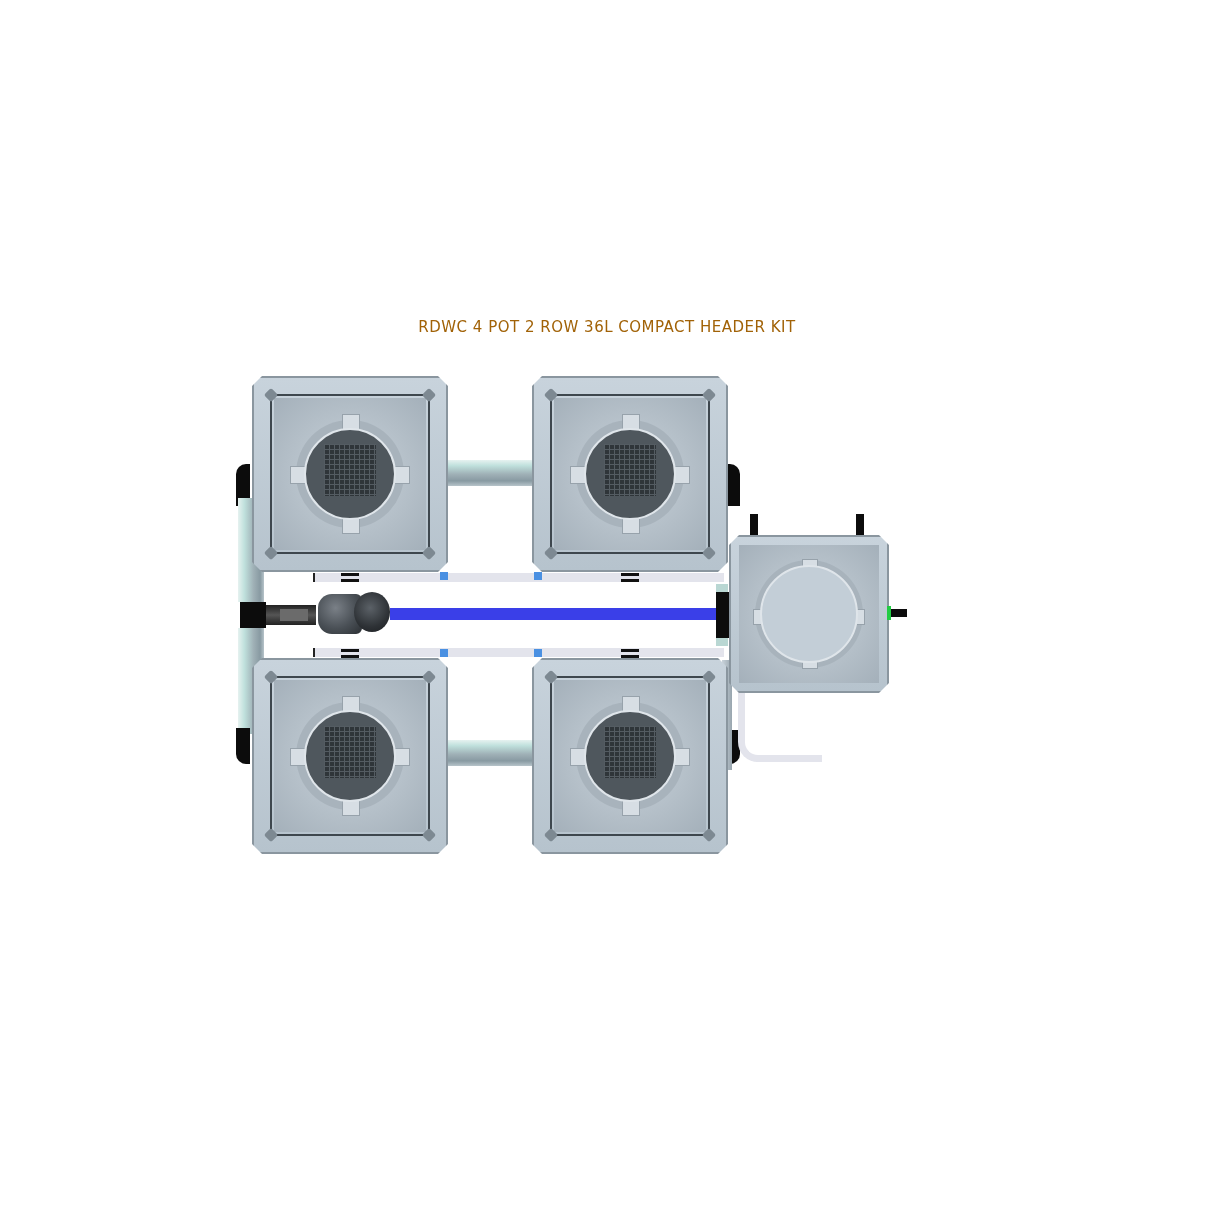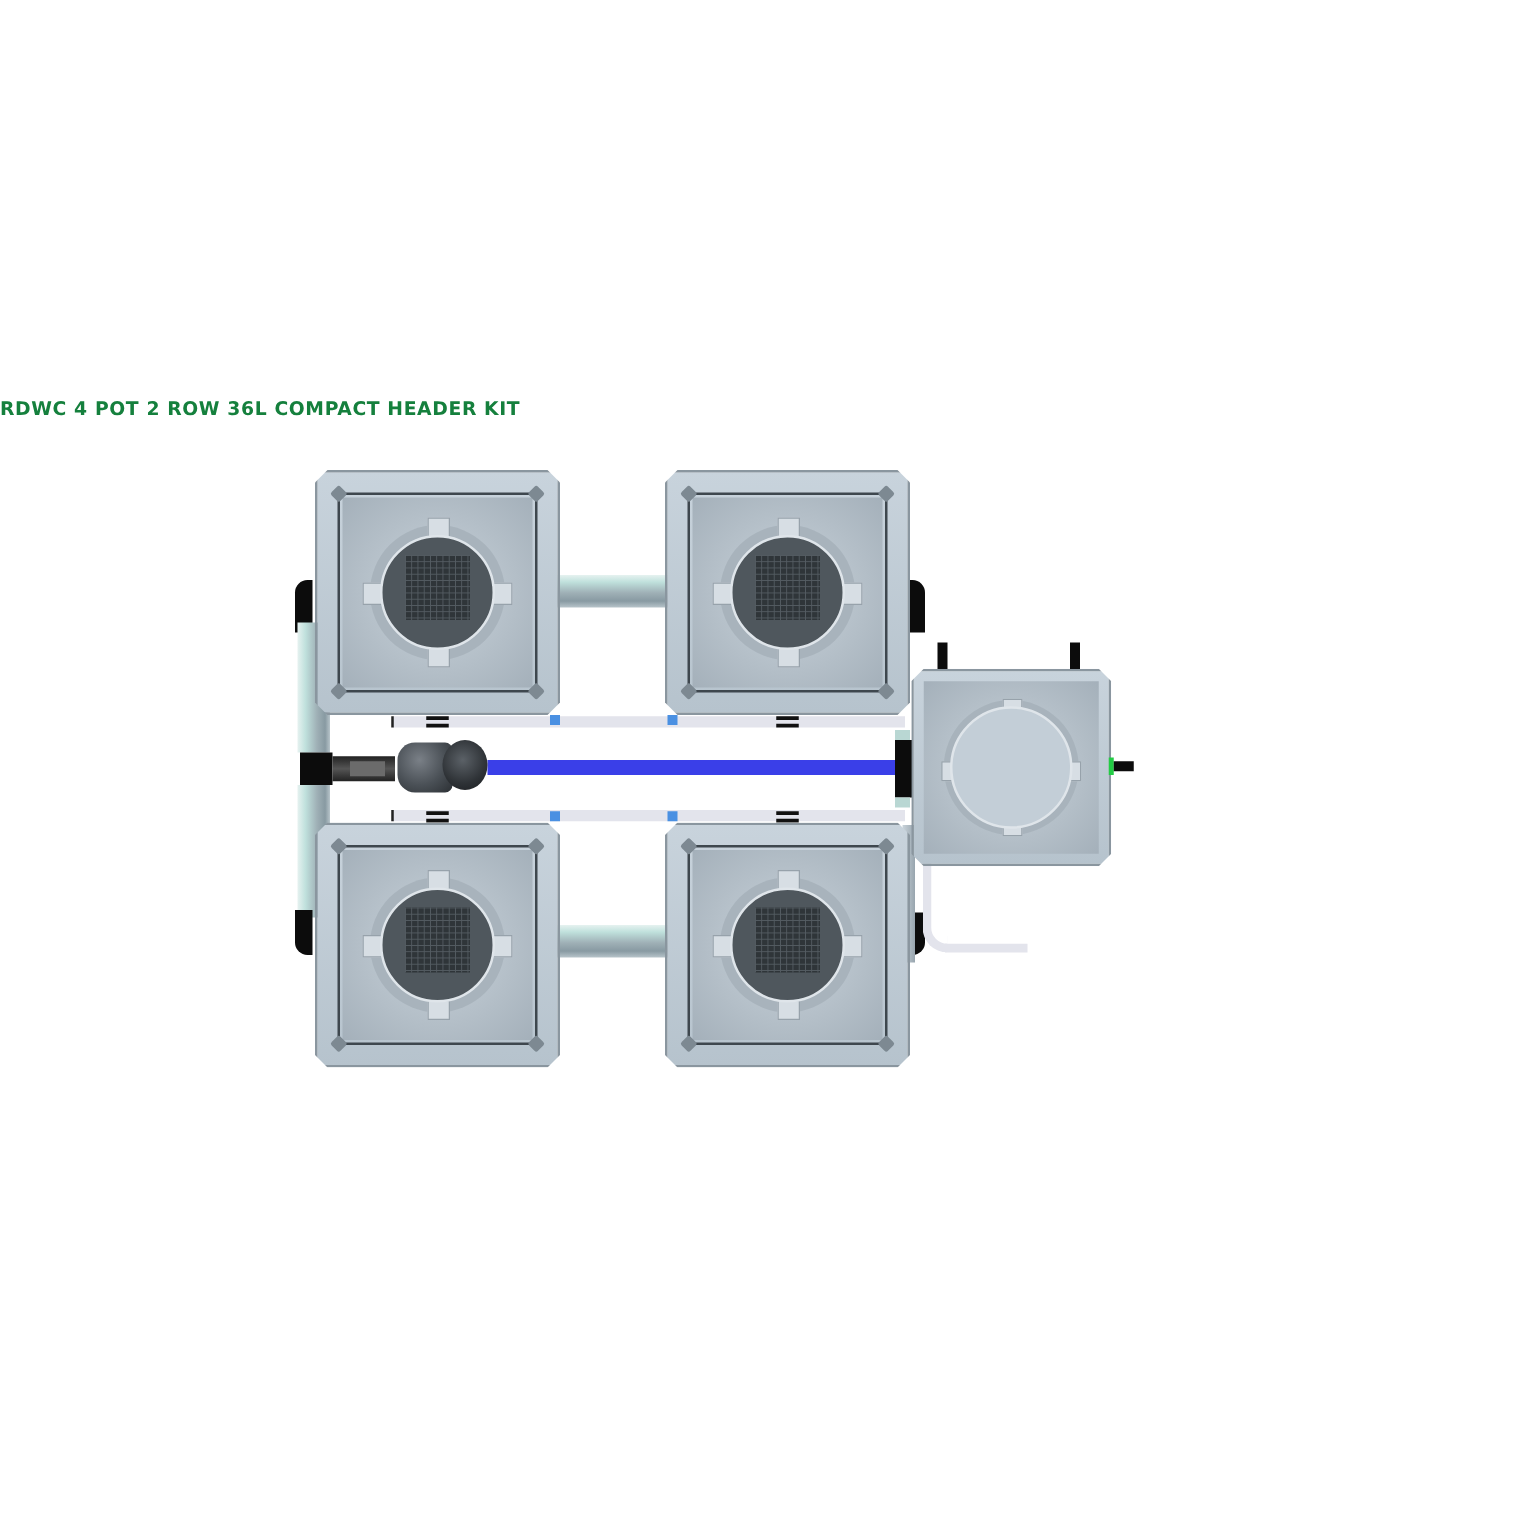--- a/index.html
+++ b/index.html
@@ -1,17 +1,17 @@
 <!DOCTYPE html>
 <html><head>
 <meta charset="utf-8">
 <style>
   html,body{margin:0;padding:0;background:#ffffff;}
   body{width:1214px;height:1214px;position:relative;overflow:hidden;font-family:"Liberation Sans",sans-serif;}
-  .title{position:absolute;left:0;width:1214px;top:318px;text-align:left;font-size:15px;letter-spacing:0.5px;color:#15803d;font-family:"DejaVu Sans",sans-serif;font-weight:bold;}
+  .title{position:absolute;left:0;width:1214px;top:318px;text-align:center;font-size:15px;letter-spacing:0.5px;color:#a16207;font-family:"DejaVu Sans",sans-serif;font-weight:normal;}
   .abs{position:absolute;}
   .pot{position:absolute;width:196px;height:196px;background:linear-gradient(180deg,#c8d3dc 0%,#b6c3cd 100%);border:2px solid #8a969f;box-sizing:border-box;clip-path:polygon(10px 0,calc(100% - 10px) 0,100% 10px,100% calc(100% - 10px),calc(100% - 10px) 100%,10px 100%,0 calc(100% - 10px),0 10px);}
   .pot .frame{position:absolute;left:16px;top:16px;right:16px;bottom:16px;border:2px solid #3e474e;box-sizing:border-box;}
   .pot .inner{position:absolute;left:20px;top:20px;right:20px;bottom:20px;background:radial-gradient(circle at 50% 50%,#c9d3db 0%,#b3bec7 60%,#a4b0ba 100%);}
   .pot .ring{position:absolute;left:50%;top:50%;width:108px;height:108px;margin-left:-54px;margin-top:-54px;border-radius:50%;background:#a8b3bc;}
   .pot .tab{position:absolute;background:#d7dee4;border:1px solid #97a2ab;}
   .pot .net{position:absolute;left:50%;top:50%;width:92px;height:92px;margin-left:-46px;margin-top:-46px;border-radius:50%;background:#4f575d;border:2px solid #dfe5ea;box-sizing:border-box;}
   .pot .grid{position:absolute;left:50%;top:50%;width:52px;height:52px;margin-left:-26px;margin-top:-30px;background-color:#2f3539;background-image:linear-gradient(#545c62 1px,transparent 1px),linear-gradient(90deg,#545c62 1px,transparent 1px);background-size:5px 5px;}
   .pot .corner{position:absolute;width:10px;height:10px;background:#7d8992;border-radius:2px;transform:rotate(45deg);}
   .pot .lid{position:absolute;left:50%;top:50%;width:98px;height:98px;margin-left:-49px;margin-top:-49px;border-radius:50%;background:#c3ced7;border:2px solid #dfe5ea;box-sizing:border-box;}

